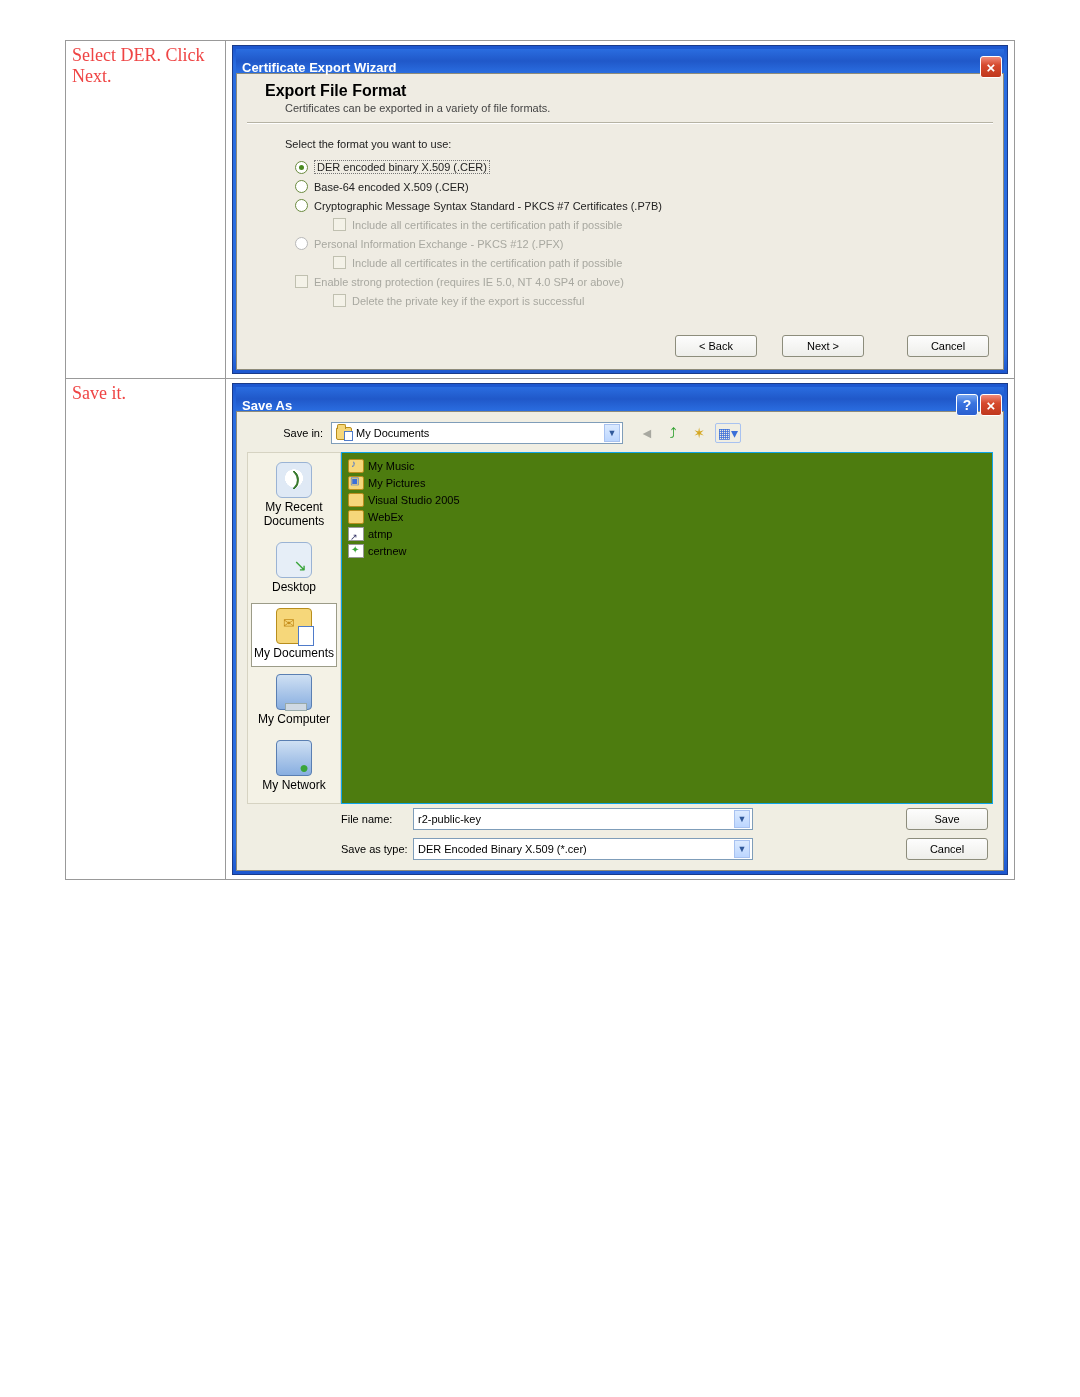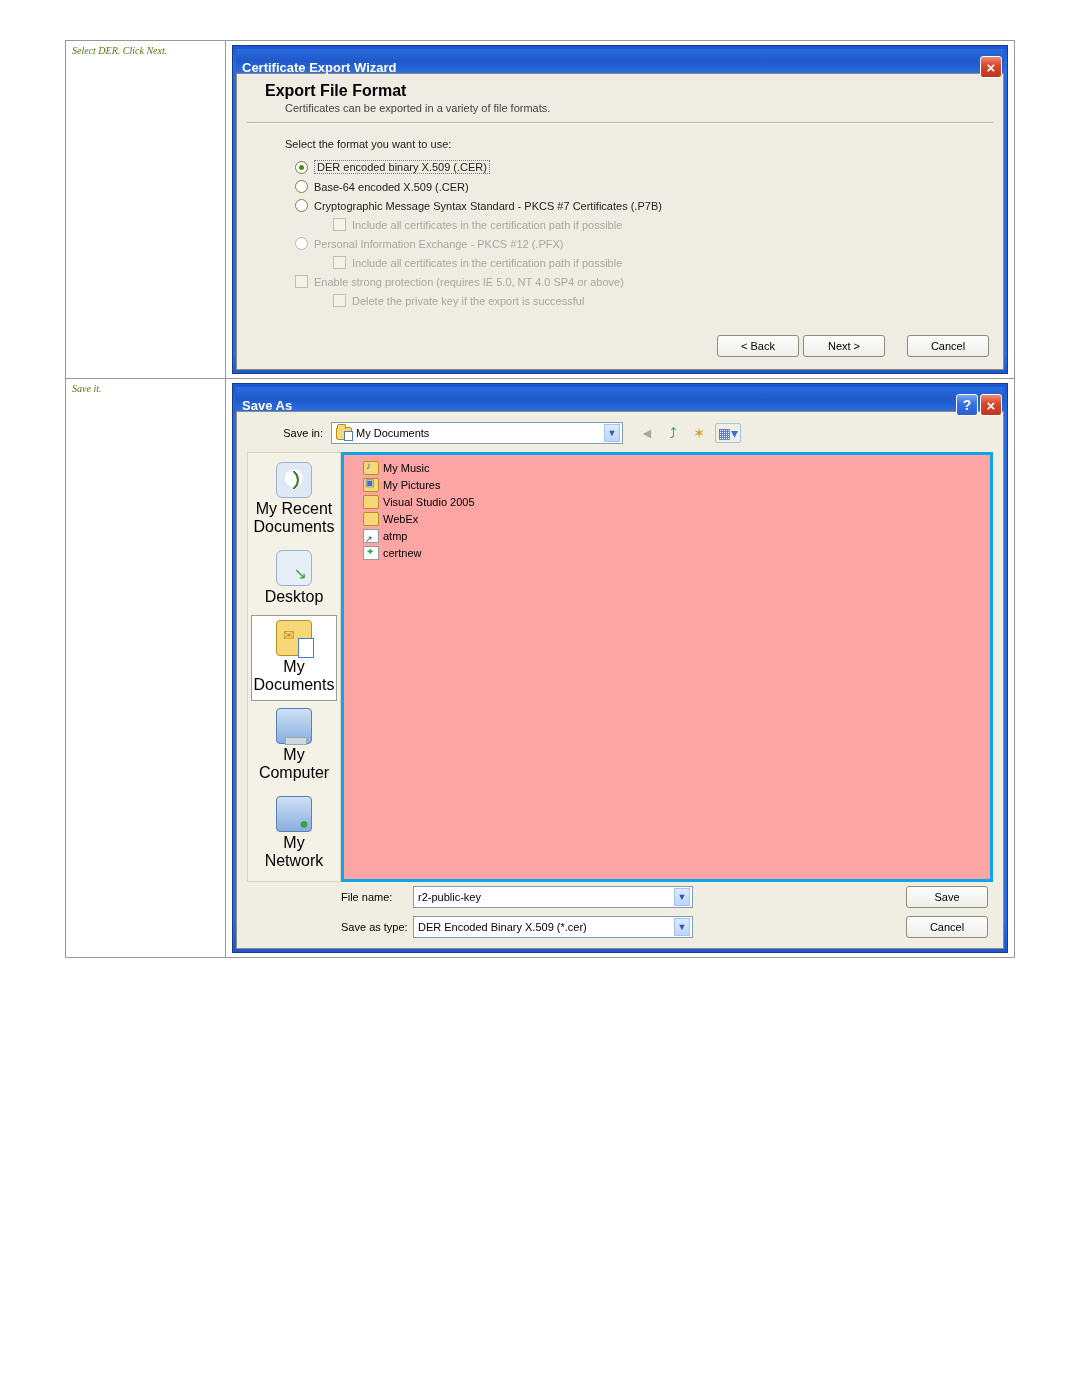--- a/index.html
+++ b/index.html
@@ -19,23 +19,22 @@
     width: 100%;
   }
   table.doc-table > tbody > tr > td {
     border: 1px solid #999;
     vertical-align: top;
     padding: 4px 6px;
   }
   td.desc-cell {
     width: 160px;
     font-family: Georgia, "Times New Roman", serif;
-    font-size: 10px;
-    color: #4d7c0f;
-    font-style: italic;
+    font-size: 18px;
+    color: #ef4444;
   }
   td.screenshot-cell { padding: 0; }
 
   
   .xp-window {
     border: 1px solid #1a3b8a;
     background: linear-gradient(#1d57cf, #2a6de0 6%, #2a6de0 94%, #1d57cf);
     padding: 3px;
   }
   .xp-titlebar {
@@ -91,21 +90,21 @@
   }
   .radio.disabled { border-color:#b8b8b8; }
   .radio-label { font-size:11px; }
   .radio-label.selected { border:1px dotted #777; padding:0 2px; }
   .checkbox {
     width:13px; height:13px; border:1px solid #c0c0b0; background:#f4f2e8; flex-shrink:0;
   }
   .disabled-text { color:#a8a8a0; }
   .indent { margin-left: 10px; }
   .wizard-footer {
-    display:flex; justify-content:flex-end; gap:4px;
+    display:flex; justify-content:flex-end; gap:25px;
     padding: 10px 14px 12px 0;
     background:#efece3;
   }
   button.xp-btn {
     font: 11px Tahoma, Arial, sans-serif;
     background: linear-gradient(#fdfdfd,#eeeeea);
     border: 1px solid #8d8d7c;
     border-radius: 3px;
     padding: 4px 0;
     width: 82px;
@@ -150,62 +149,62 @@
   .places-bar {
     width: 94px;
     background: #f4f2e6;
     border: 1px solid #d6d3c2;
     display:flex; flex-direction:column; align-items:center;
     padding: 4px 0; gap: 2px;
   }
   .place {
     width: 86px;
     text-align:center;
-    font-size:16px;
+    font-size:12px;
     padding: 4px 0 6px 0;
     border: 1px solid transparent;
     cursor:pointer;
   }
   .place.selected { background:#fff; border:1px solid #9c9c88; }
   .place .picon { width:36px; height:36px; margin:0 auto 2px; display:block; position:relative; }
   .picon.recent { background: radial-gradient(circle at 50% 45%, #fff 0 35%, #dfe9f5 36% 100%); border:1px solid #9ab3d4; border-radius:6px; }
   .picon.recent::after { content:""; position:absolute; left:50%; top:50%; width:12px; height:12px; border:2px solid #3a7a2e; border-left:none; border-bottom:none; transform: translate(-50%,-50%) rotate(45deg); border-radius:0 12px 0 0;}
   .picon.desktop { background:#e6eef7; border:1px solid #9ab3d4; border-radius:6px; }
   .picon.desktop::after { content:"↘"; color:#3aa53a; font-size:16px; position:absolute; right:4px; bottom:2px;}
   .picon.mydocs { background:#f6d77a; border:1px solid #b88e1d; border-radius:4px; }
   .picon.mydocs::after { content:""; position:absolute; right:-3px; bottom:-3px; width:14px; height:18px; background:#fff; border:1px solid #4f7bc9;}
   .picon.mydocs::before { content:"✉"; position:absolute; left:6px; top:6px; color:#c58d1a; font-size:14px;}
   .picon.computer { background:linear-gradient(#cfe0f3,#88aee0); border:1px solid #5a7fb2; border-radius:4px; }
   .picon.computer::after { content:""; position:absolute; left:8px; bottom:-2px; width:20px; height:6px; background:#cfd9e3; border:1px solid #9aa;}
   .picon.network { background:linear-gradient(#cfe0f3,#88aee0); border:1px solid #5a7fb2; border-radius:4px; }
   .picon.network::after { content:"●"; color:#3aa53a; position:absolute; right:2px; bottom:-2px; font-size:16px;}
 
   .file-pane {
     flex:1;
-    background:#fca5a5;
-    border: 3px solid #0ea5e9;
+    background:#4d7c0f;
+    border: 1px solid #0ea5e9;
     min-height: 330px;
-    padding: 4px 19px;
+    padding: 4px 6px;
     font-size:11px;
   }
   .file-item { display:flex; align-items:center; gap:4px; height:17px; }
   .ficon { width:16px; height:14px; display:inline-block; position:relative; }
   .ficon.musicf { background:#f6d77a; border:1px solid #b88e1d; border-radius:2px; }
   .ficon.musicf::after{content:"♪"; position:absolute; left:2px; top:-2px; font-size:10px; color:#3a6fd8;}
   .ficon.picf { background:#f6d77a; border:1px solid #b88e1d; border-radius:2px; }
   .ficon.picf::after{content:"▣"; position:absolute; left:1px; top:-2px; font-size:10px; color:#3a6fd8;}
   .ficon.folderf { background:#f6d77a; border:1px solid #b88e1d; border-radius:2px; }
   .ficon.shortcut { background:#fff; border:1px solid #999; }
   .ficon.shortcut::after{content:"↗"; position:absolute; left:1px; bottom:-2px; font-size:9px; color:#336;}
   .ficon.cert { background:#fff; border:1px solid #999; }
   .ficon.cert::after{content:"✦"; position:absolute; left:2px; top:-1px; font-size:10px; color:#3aa53a;}
 
   .saveas-bottom { margin-top:4px; display:grid; grid-template-columns: 94px 72px 1fr 90px; row-gap:8px; align-items:center; }
   .saveas-bottom .lbl { font-size:11px; }
-  .combo.fname, .combo.ftype { width: 280px; }
+  .combo.fname, .combo.ftype { width: 340px; }
   .btn-col { display:flex; justify-content:center; padding-right:2px;}
   .page-num { text-align:center; font-family: Georgia, serif; font-size:15px; margin-top: 180px; }
 </style>
 </head>
 <body>
 
 <div class="page">
 <table class="doc-table">
 <tbody>
 

